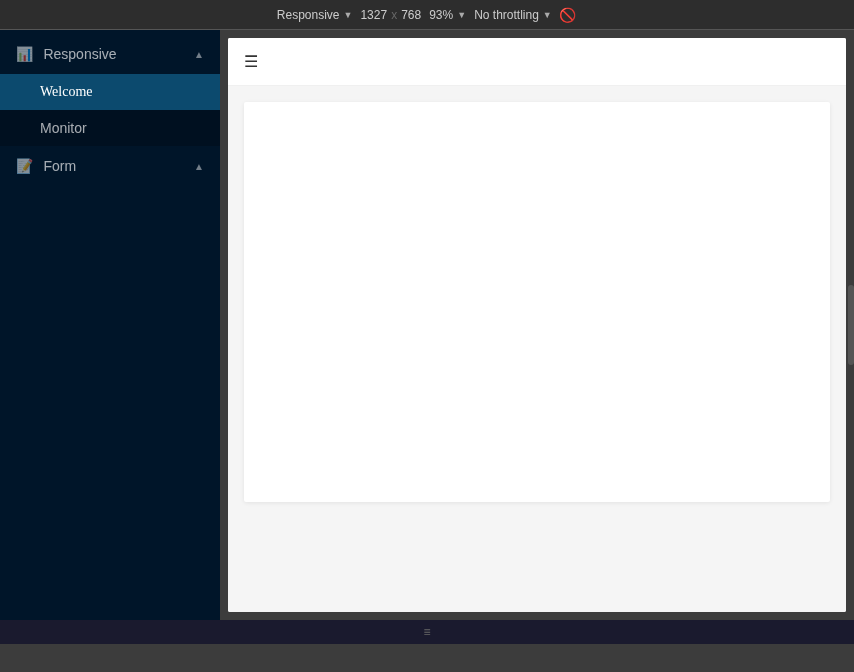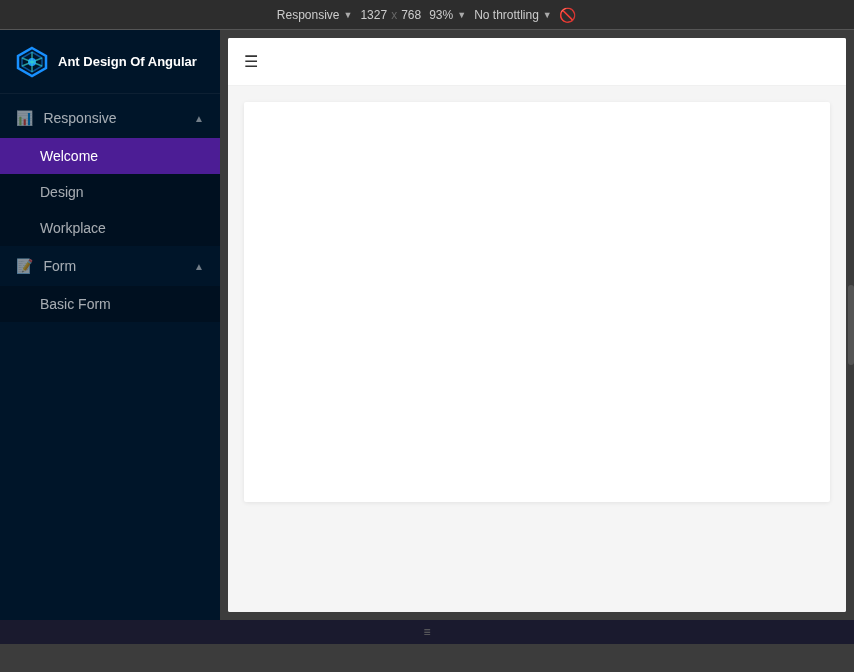--- a/index.html
+++ b/index.html
@@ -116,22 +116,23 @@
     .nav-item {
       display: flex;
       align-items: center;
       padding: 10px 16px 10px 40px;
       color: rgba(255,255,255,0.65);
       font-size: 14px;
       cursor: pointer;
       transition: background 0.2s, color 0.2s;
     }
     .nav-item.active {
-      background: #4c1d95;
+      background: #0c4a6e;
       color: #fff;
+      font-family: Liberation Serif, serif;
     }
 
     
     .preview-wrapper {
       flex: 1;
       background: #3c3c3c;
       display: flex;
       flex-direction: column;
       align-items: center;
       justify-content: flex-start;
@@ -227,69 +228,49 @@
   </div>
   <div class="toolbar-segment">
     <span style="font-size:14px; color:#888;">🚫</span>
   </div>
 </div>
 
 <div class="main-container">
 
   <div class="sidebar">
 
-    <div class="sidebar-logo">
-
-      <svg class="logo-icon" viewBox="0 0 32 32" xmlns="http://www.w3.org/2000/svg">
-        <polygon points="16,2 30,10 30,22 16,30 2,22 2,10" fill="none" stroke="#1890ff" stroke-width="2.5"></polygon>
-        <polygon points="16,6 26,12 26,20 16,26 6,20 6,12" fill="none" stroke="#1890ff" stroke-width="1.5" opacity="0.5"></polygon>
-        <circle cx="16" cy="16" r="4" fill="#1890ff"></circle>
-        <line x1="16" y1="6" x2="16" y2="26" stroke="#36cfc9" stroke-width="1.5" opacity="0.7"></line>
-        <line x1="6" y1="12" x2="26" y2="20" stroke="#36cfc9" stroke-width="1.5" opacity="0.7"></line>
-        <line x1="26" y1="12" x2="6" y2="20" stroke="#36cfc9" stroke-width="1.5" opacity="0.7"></line>
-      </svg>
-      <span class="logo-text">Ant Design Of Angular</span>
-    </div>
 
     <nav class="sidebar-nav">
 
       <div class="nav-section">
         <div class="nav-section-header">
           <div class="section-left">
             <span class="nav-icon">📊</span>
             <span>Responsive</span>
           </div>
           <span class="chevron-icon">▲</span>
         </div>
         <div class="nav-items">
           <div class="nav-item active">
             <span>Welcome</span>
           </div>
           <div class="nav-item">
-            <span>Design</span>
-          </div>
-          <div class="nav-item">
-            <span>Workplace</span>
+            <span>Monitor</span>
           </div>
         </div>
       </div>
 
       <div class="nav-section">
         <div class="nav-section-header">
           <div class="section-left">
             <span class="nav-icon">📝</span>
             <span>Form</span>
           </div>
           <span class="chevron-icon">▲</span>
         </div>
-        <div class="nav-items">
-          <div class="nav-item">
-            <span>Basic Form</span>
-          </div>
-        </div>
       </div>
 
     </nav>
   </div>
 
   <div class="preview-wrapper">
     <div class="preview-frame">
       <div class="preview-header">
         <span class="menu-toggle-icon">☰</span>
       </div>

